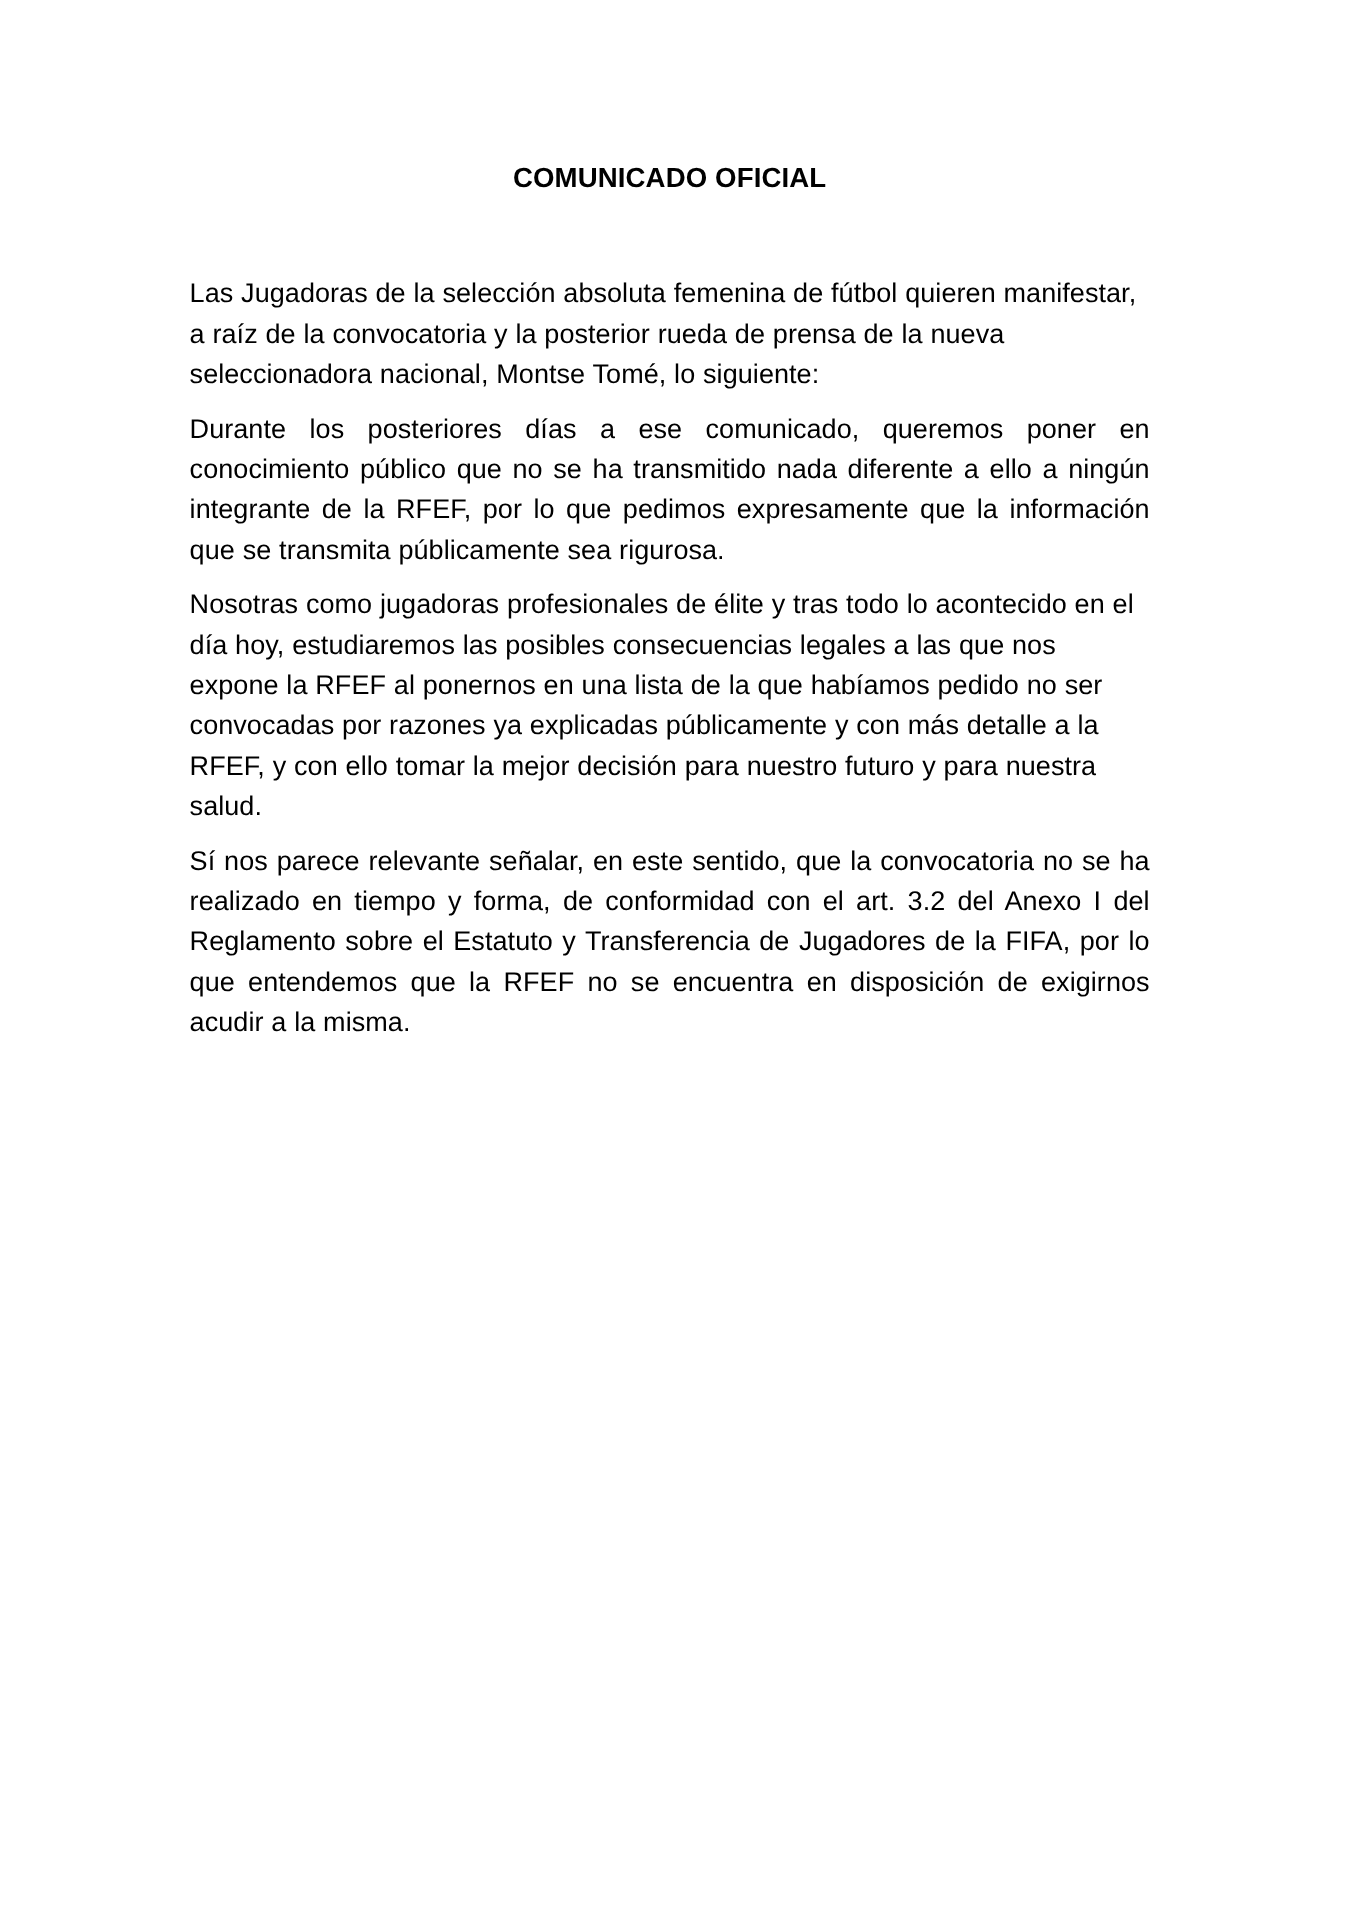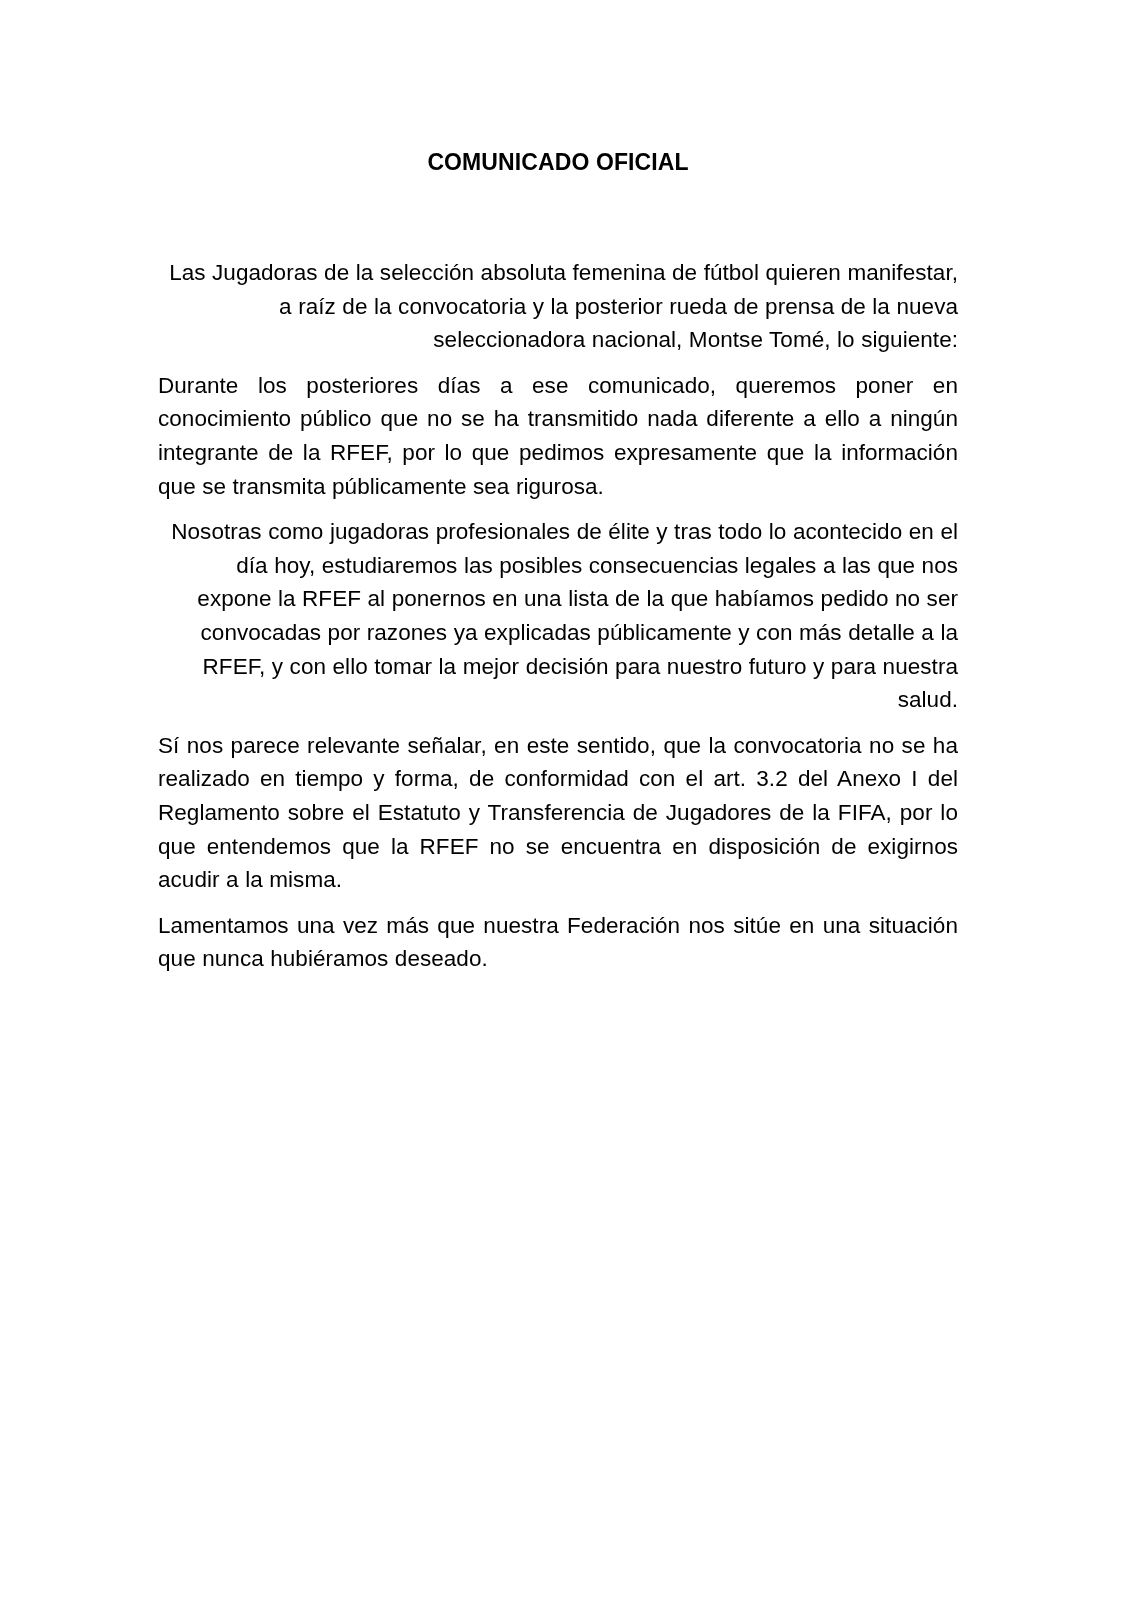--- a/index.html
+++ b/index.html
@@ -27,21 +27,21 @@
     top: 0;
     width: 800px;
   }
 
   .doc-title {
     text-align: center;
     font-weight: bold;
     font-size: 23px;
     line-height: 28px;
     letter-spacing: 0.1px;
-    margin: 18px;
+    margin: 4px;
     padding-top: 130px;
   }
 
   .body-block {
     padding-top: 62px;
   }
 
   p.para {
     margin: 0 0 12px 0;
     font-size: 22.5px;
@@ -52,21 +52,21 @@
     word-spacing: 0.2px;
     hyphens: none;
   }
 
   p.para:last-child {
     margin-bottom: 0;
   }
 
   
   p.para.natural {
-    text-align: right;
+    text-align: left;
   }
 </style>
 </head>
 <body>
 
 <div class="page">
   <div class="content">
 
     <h1 class="doc-title">COMUNICADO OFICIAL</h1>
 
@@ -74,17 +74,16 @@
 
       <p class="para natural">Las Jugadoras de la selección absoluta femenina de fútbol quieren manifestar, a raíz de la convocatoria y la posterior rueda de prensa de la nueva seleccionadora nacional, Montse Tomé, lo siguiente:</p>
 
 
       <p class="para">Durante los posteriores días a ese comunicado, queremos poner en conocimiento público que no se ha transmitido nada diferente a ello a ningún integrante de la RFEF, por lo que pedimos expresamente que la información que se transmita públicamente sea rigurosa.</p>
 
       <p class="para natural">Nosotras como jugadoras profesionales de élite y tras todo lo acontecido en el día hoy, estudiaremos las posibles consecuencias legales a las que nos expone la RFEF al ponernos en una lista de la que habíamos pedido no ser convocadas por razones ya explicadas públicamente y con más detalle a la RFEF, y con ello tomar la mejor decisión para nuestro futuro y para nuestra salud.</p>
 
       <p class="para">Sí nos parece relevante señalar, en este sentido, que la convocatoria no se ha realizado en tiempo y forma, de conformidad con el art. 3.2 del Anexo I del Reglamento sobre el Estatuto y Transferencia de Jugadores de la FIFA, por lo que entendemos que la RFEF no se encuentra en disposición de exigirnos acudir a la misma.</p>
 
-      <p class="para">Lamentamos una vez más que nuestra Federación nos sitúe en una situación que nunca hubiéramos deseado.</p>
 
     </div>
   </div>
 </div>
 
 </body></html>

